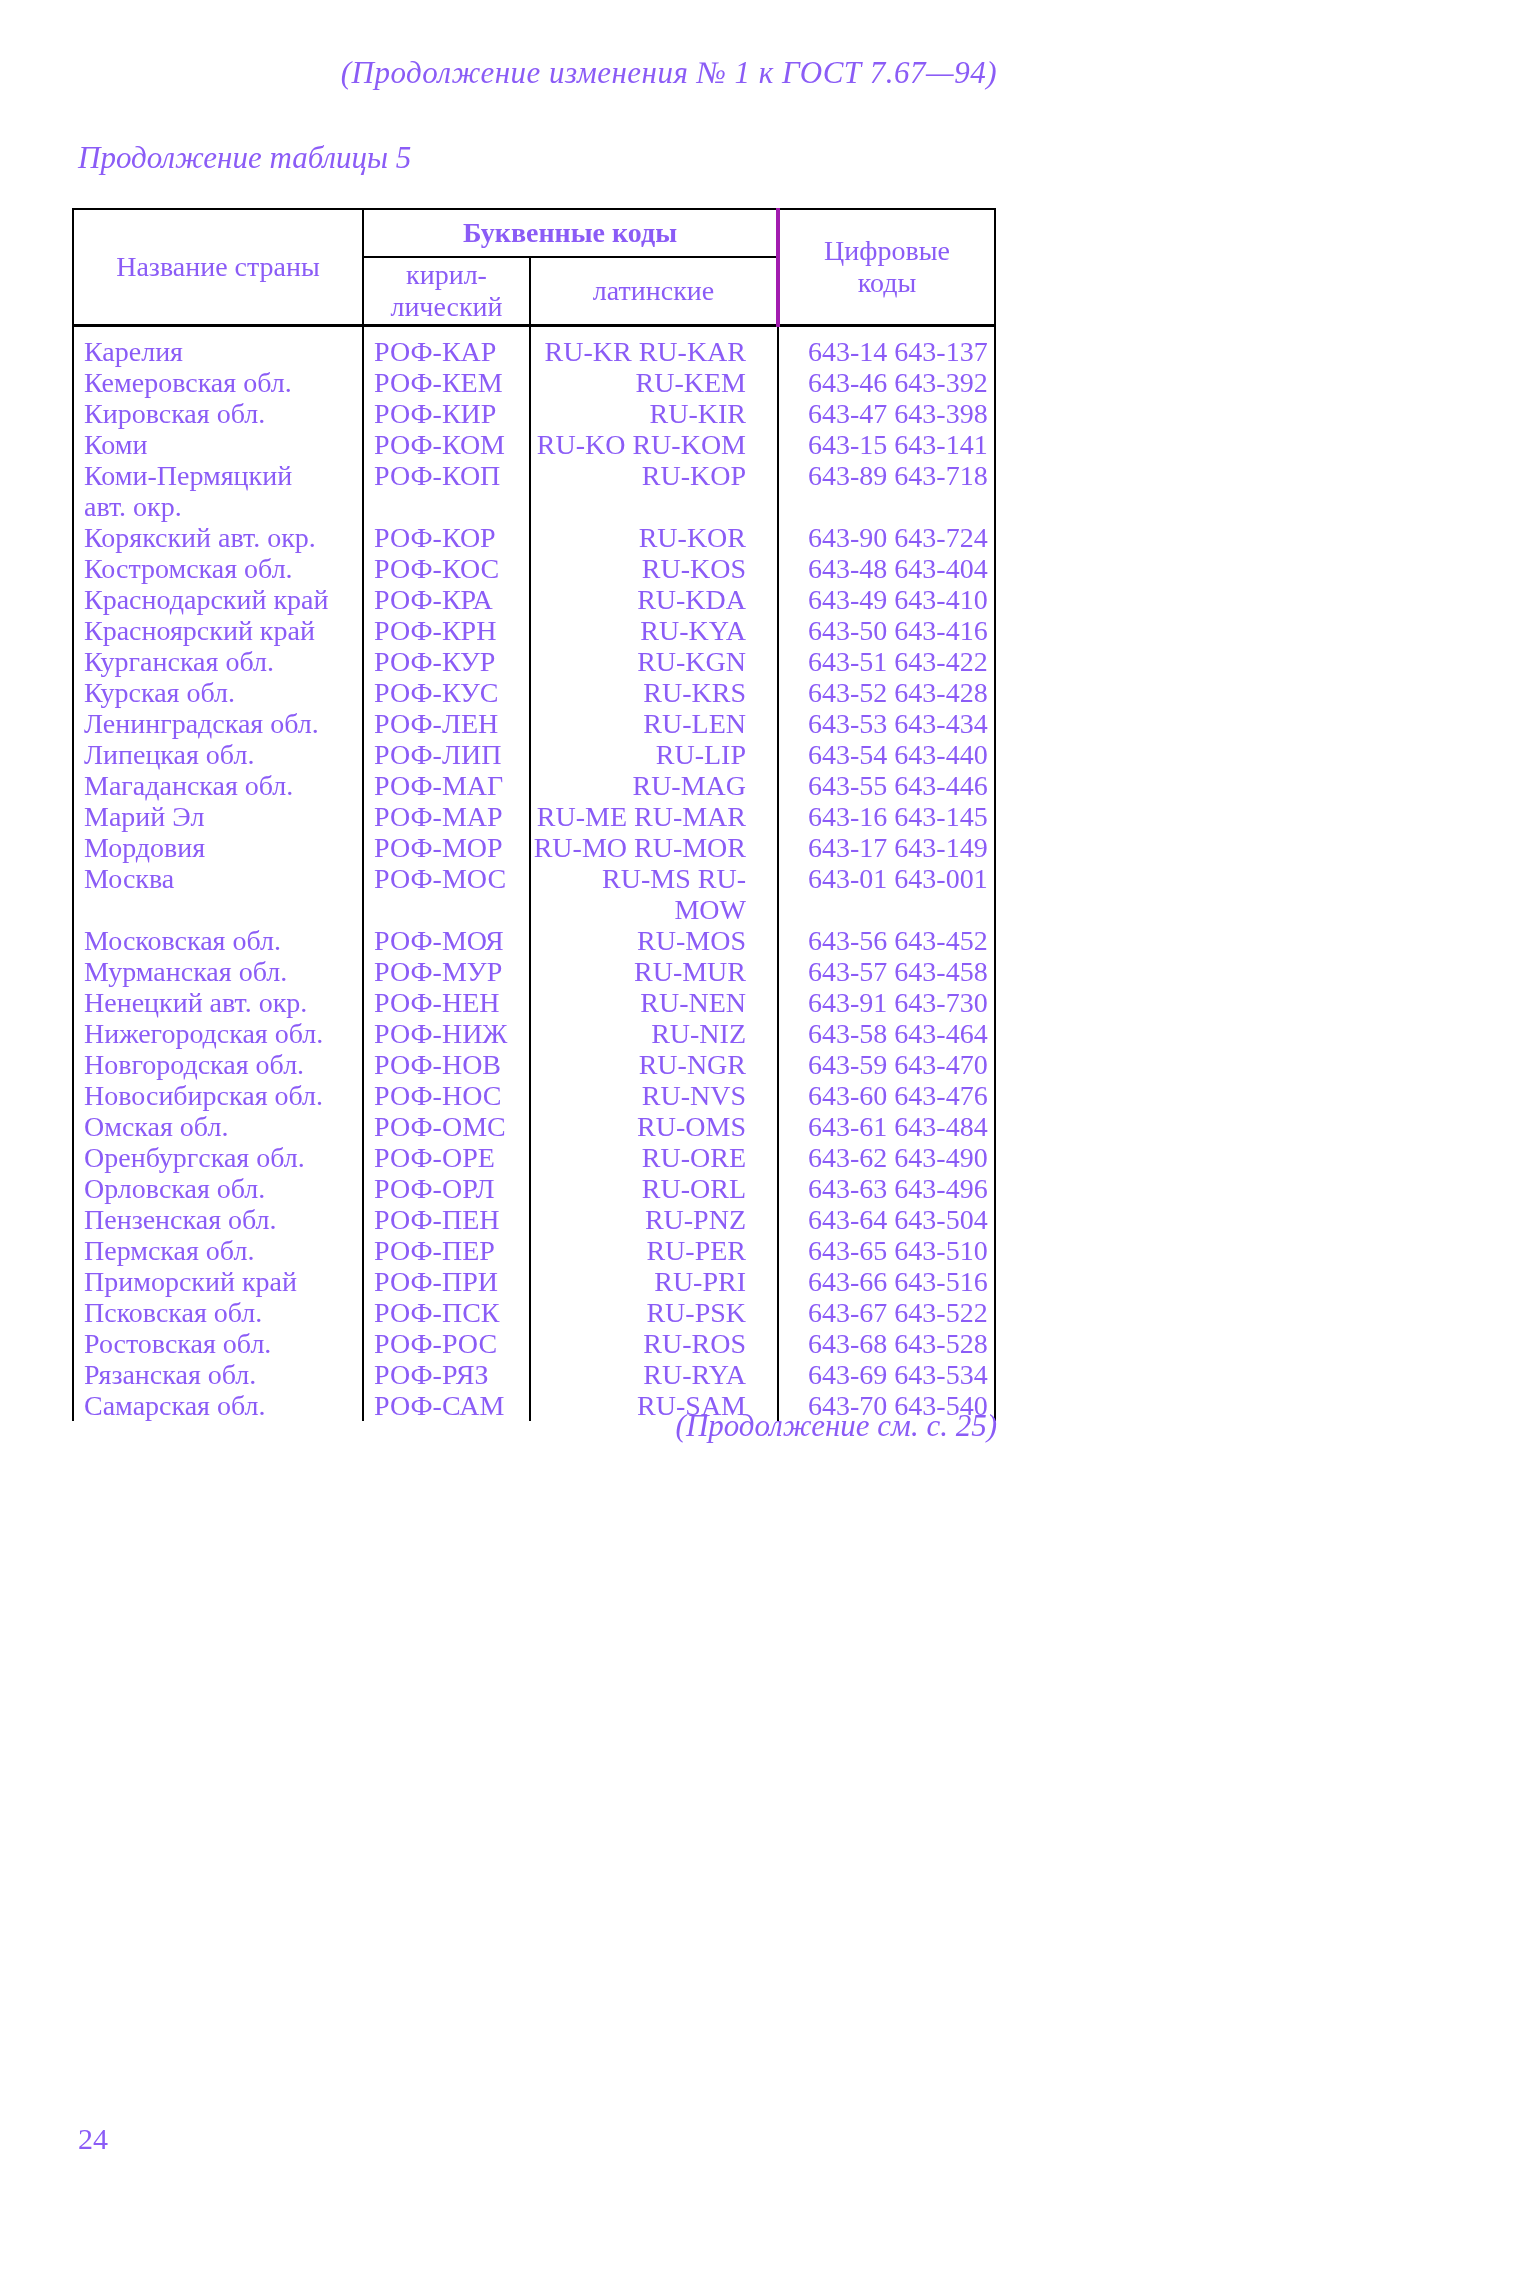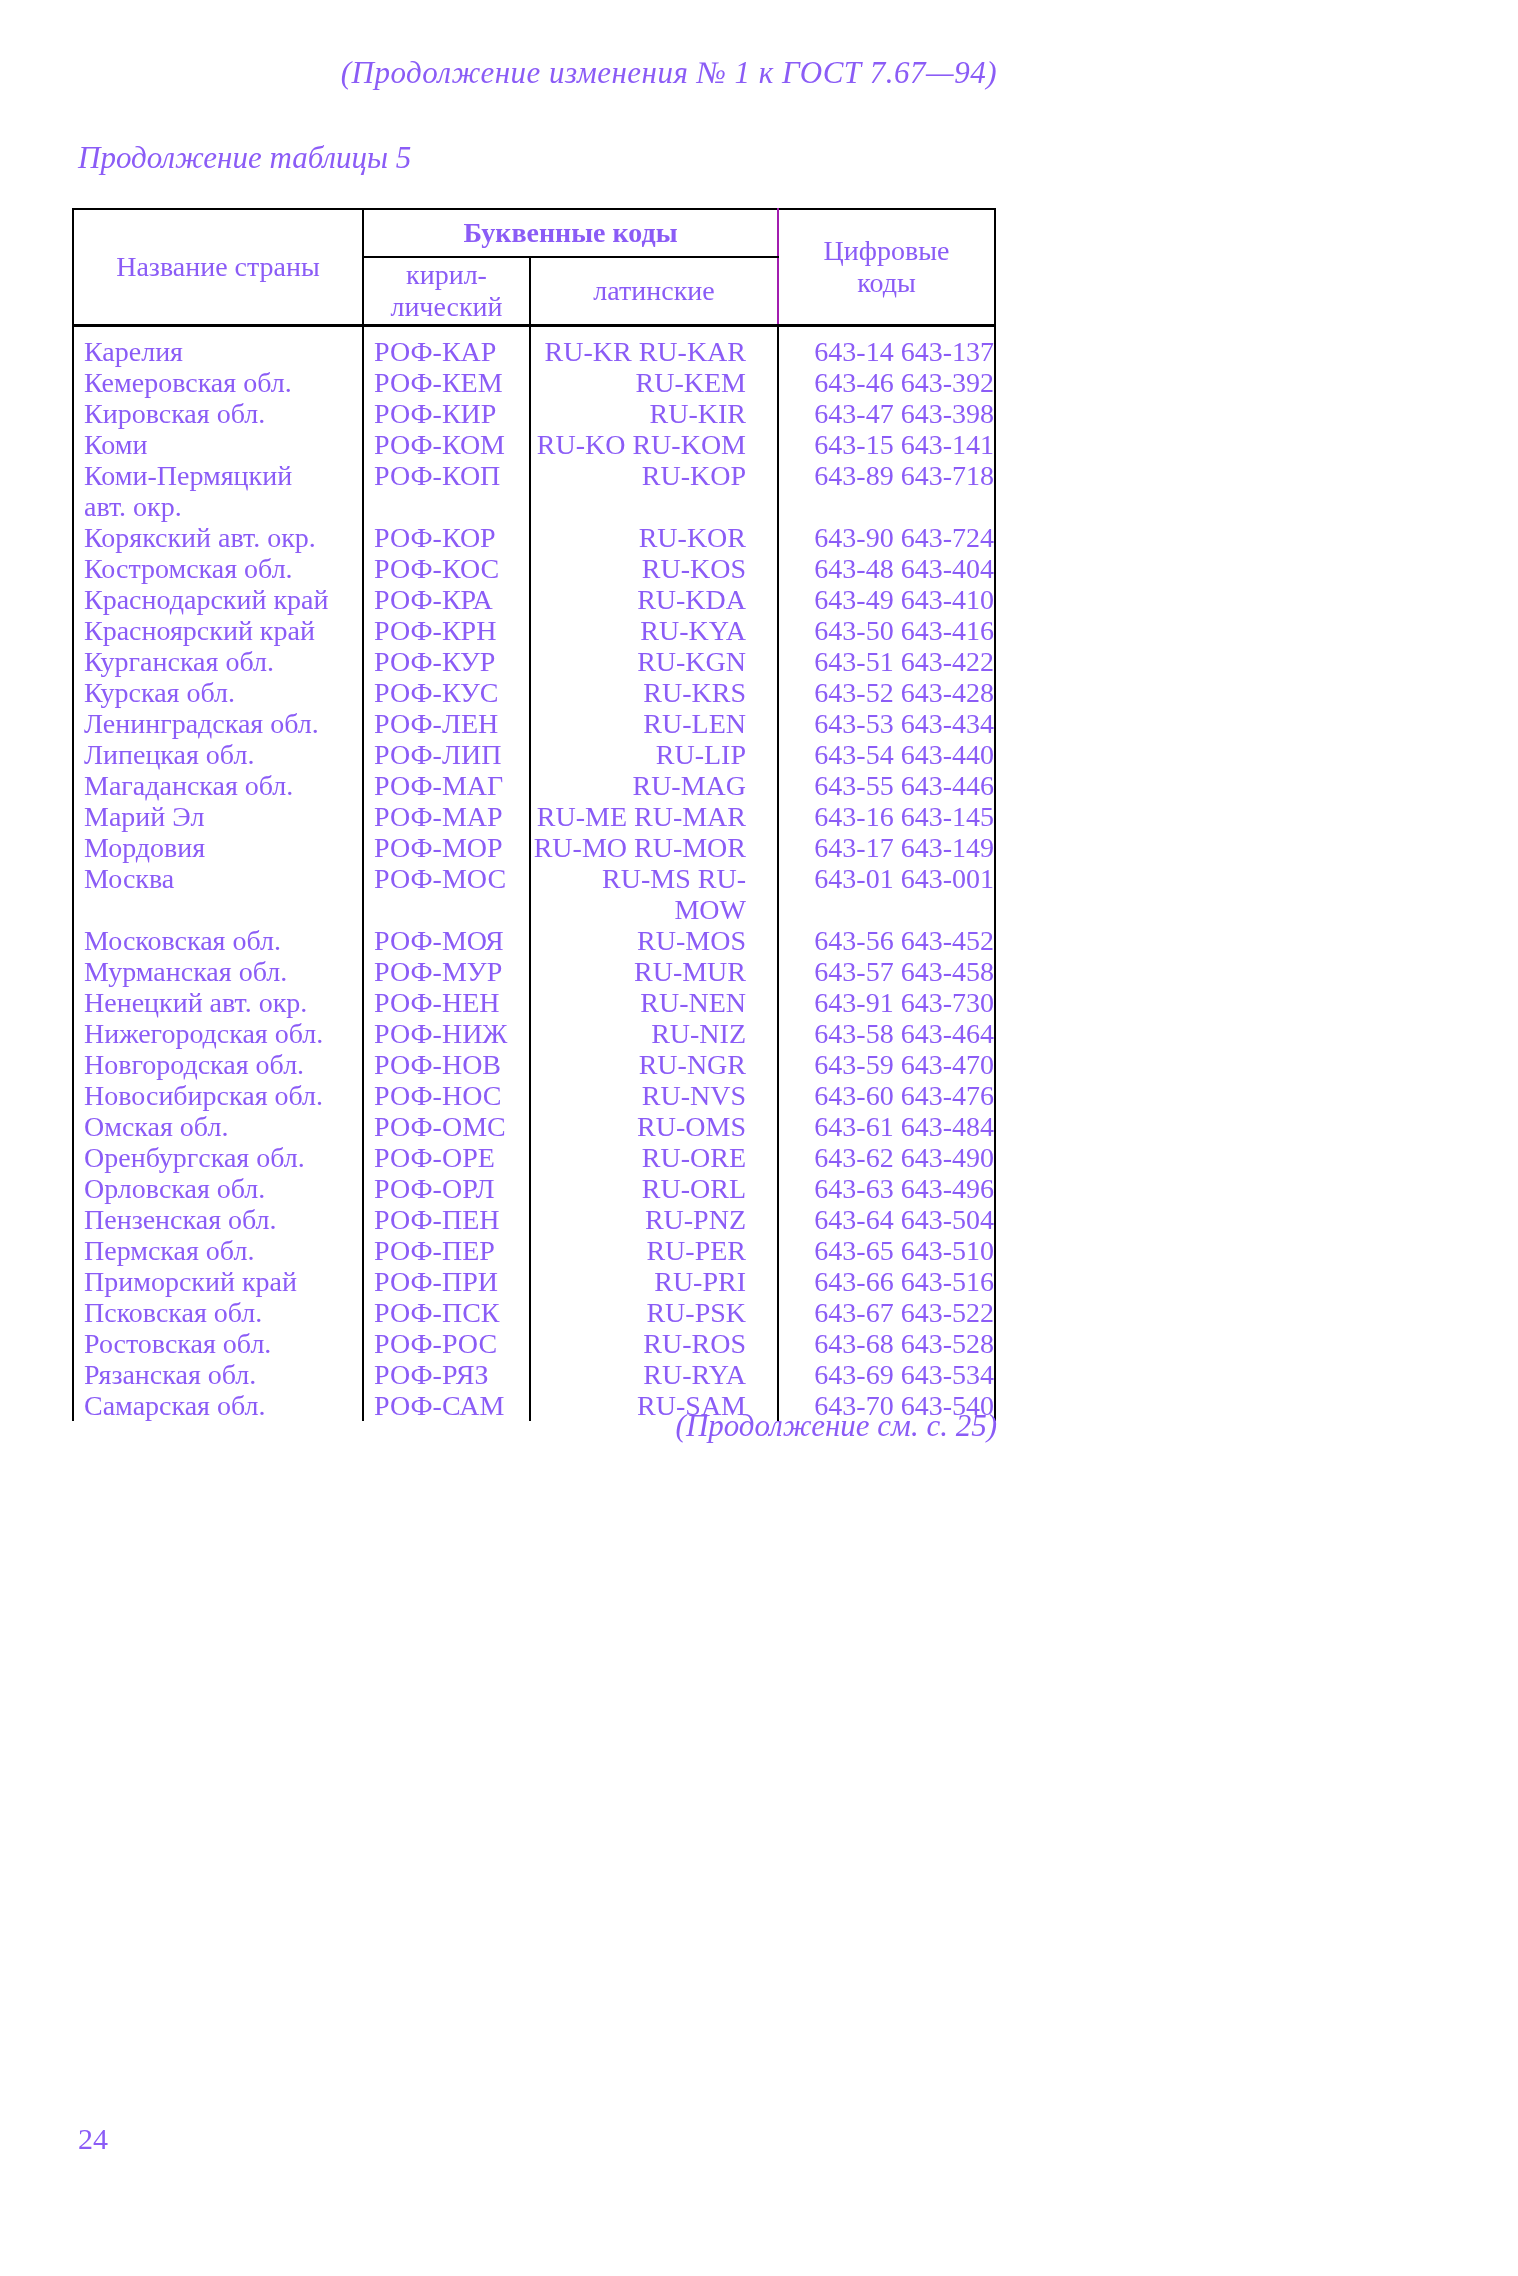--- a/index.html
+++ b/index.html
@@ -55,33 +55,33 @@
     text-align: center;
     vertical-align: middle;
     white-space: pre-line;
     line-height: 32px;
     padding: 0;
   }
   th.c-country { border-right: 2px solid #000; border-bottom: 3px solid #000; }
   th.c-letter  { border-bottom: 2px solid #000; height: 46px; font-weight: bold; }
   th.c-cyr     { border-bottom: 3px solid #000; height: 66px; }
   th.c-lat     { border-left: 2px solid #000; border-bottom: 3px solid #000; }
-  th.c-numeric { border-left: 2px solid #a21caf; border-bottom: 3px solid #000; margin-top: 30px; }
+  th.c-numeric { border-left: 4px solid #a21caf; border-bottom: 3px solid #000; margin-top: 30px; }
 
   tbody td {
     padding: 0;
     line-height: 31px;
     vertical-align: top;
     white-space: pre-line;
   }
   tbody tr:first-child td { padding-top: 9px; }
   td.cell-country  { text-align: left;  padding-left: 10px; }
   td.cell-cyrillic { text-align: left;  padding-left: 10px; border-left: 2px solid #000; }
   td.cell-latin    { text-align: right; padding-right: 31px; border-left: 2px solid #000; }
-  td.cell-numeric  { text-align: right;  padding-left: 0; border-left: 2px solid #000; }
+  td.cell-numeric  { text-align: left;  padding-left: 29px; border-left: 2px solid #000; }
 
   .footer-note {
     position: absolute;
     top: 1408px;
     left: 75px;
     width: 922px;
     text-align: right;
     font-style: italic;
     font-size: 31px;
     white-space: nowrap;

